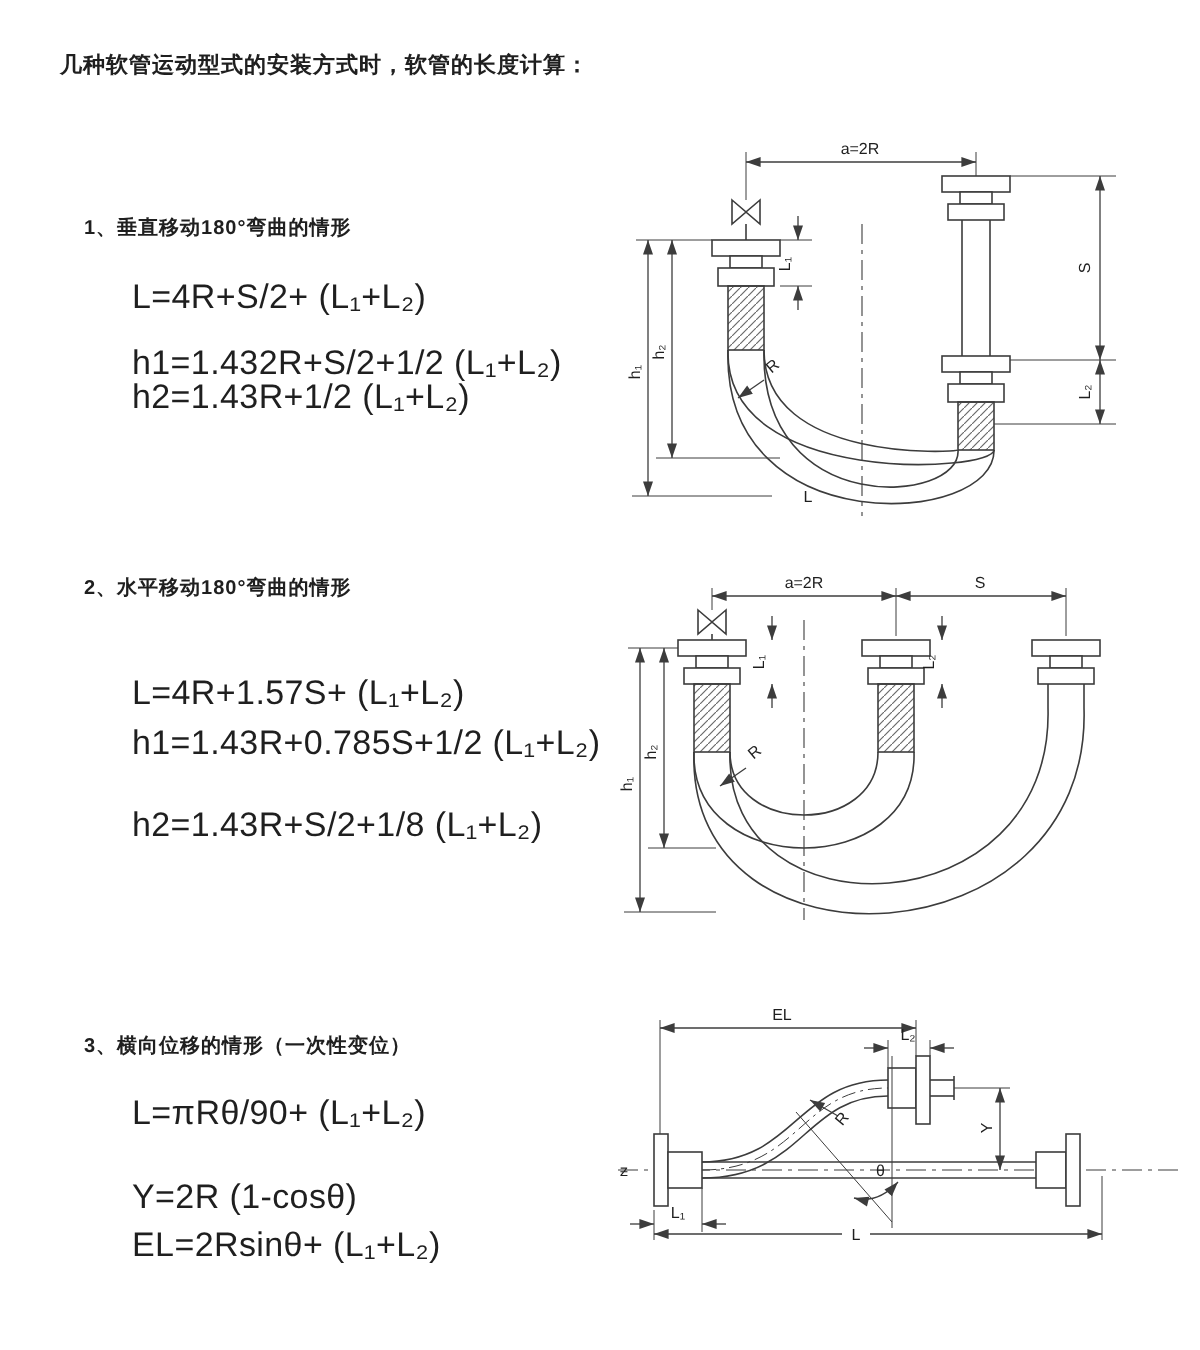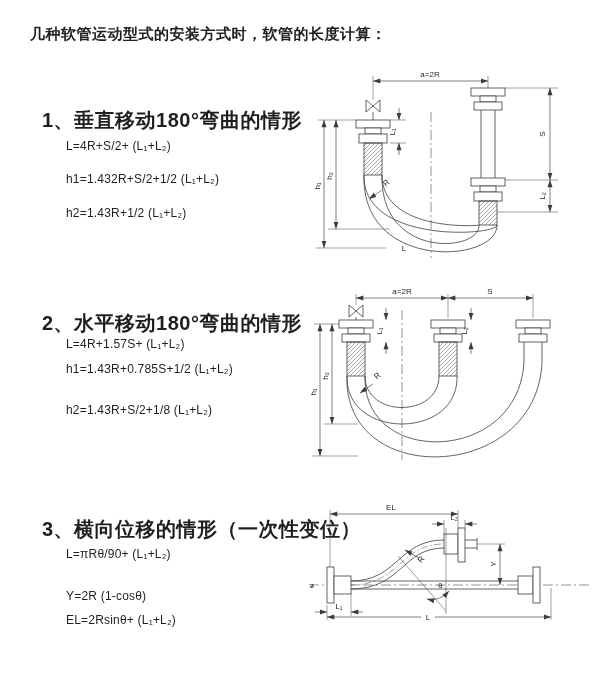--- a/index.html
+++ b/index.html
@@ -1,41 +1,41 @@
 <!DOCTYPE html>
 <html><head>
 <meta charset="utf-8">
 <style>
   html,body{margin:0;padding:0}
   body{width:600px;height:675px;position:relative;background:#ffffff;overflow:hidden;
        font-family:"Liberation Sans","DejaVu Sans",sans-serif;color:#1f1f1f}
-  .title{position:absolute;left:30px;top:25px;font-size:15px;font-weight:700;letter-spacing:.5px}
-  .sec-heading{position:absolute;left:42px;font-size:20px;font-weight:700;letter-spacing:.5px}
-  .formula{position:absolute;left:66px;font-size:12px;letter-spacing:.2px;white-space:pre}
+  .title{position:absolute;left:30px;top:25px;font-size:11px;font-weight:700;letter-spacing:.5px}
+  .sec-heading{position:absolute;left:42px;font-size:10px;font-weight:700;letter-spacing:.5px}
+  .formula{position:absolute;left:66px;font-size:17px;letter-spacing:.2px;white-space:pre}
   svg.fig{position:absolute}
   svg .ln{stroke:#3c3c3c;stroke-width:.8;fill:none}
   svg .fit rect{stroke:#3c3c3c;stroke-width:.8;fill:#ffffff}
   svg .fit rect.hose{fill:url(#hp1)}
   svg .fit rect.hose2{fill:url(#hp2)}
   svg .fit line{stroke:#3c3c3c;stroke-width:.8}
   svg .dim line{stroke:#3c3c3c;stroke-width:.65}
   svg line.thin{stroke-width:.5}
   svg .cl{stroke:#3c3c3c;stroke-width:.55;fill:none;stroke-dasharray:10 3 2 3}
   svg .cls{stroke:#3c3c3c;stroke-width:.5;fill:none;stroke-dasharray:7 2.5 1.5 2.5}
   svg text{fill:#1f1f1f;font-size:8px;font-family:"Liberation Sans","DejaVu Sans",sans-serif}
 </style>
 </head>
 <body>
 
 <div class="title">几种软管运动型式的安装方式时，软管的长度计算：</div>
 
 <div class="sec-heading" style="top:107px">1、垂直移动180°弯曲的情形</div>
 <div class="formula" style="top:139px">L=4R+S/2+ (L₁+L₂)</div>
 <div class="formula" style="top:172px">h1=1.432R+S/2+1/2 (L₁+L₂)</div>
-<div class="formula" style="top:206px">h2=1.43R+1/2 (L₁+L₂)</div>
+<div class="formula" style="top:189px">h2=1.43R+1/2 (L₁+L₂)</div>
 
 <svg class="fig" style="left:298px;top:64px" width="292" height="198" viewBox="0 0 292 198">
   <defs>
     <pattern id="hp1" width="4" height="4" patternUnits="userSpaceOnUse">
       <path d="M0,4 L4,0" stroke="#6a6a6a" stroke-width="0.6"></path>
     </pattern>
     <marker id="m1" viewBox="0 0 8 6" markerWidth="8" markerHeight="6" refX="7.5" refY="3" orient="auto-start-reverse" markerUnits="userSpaceOnUse">
       <path d="M0.2,0.5 L7.5,3 L0.2,5.5 Z" fill="#3c3c3c"></path>
     </marker>
   </defs>
@@ -99,21 +99,21 @@
   <text x="132" y="13" text-anchor="middle">a=2R</text>
   <text transform="rotate(-90 247 70)" x="247" y="70" text-anchor="middle">S</text>
   <text transform="rotate(-90 247 132)" x="247" y="132" text-anchor="middle" font-size="7">L₂</text>
   <text transform="rotate(-90 97 68)" x="97" y="68" text-anchor="middle" font-size="7">L₁</text>
   <text transform="rotate(-90 34 112)" x="34" y="112" text-anchor="middle" font-size="7.5">h₂</text>
   <text transform="rotate(-90 22 122)" x="22" y="122" text-anchor="middle" font-size="7.5">h₁</text>
   <text transform="rotate(-40 90 121)" x="90" y="121" text-anchor="middle" font-size="9">R</text>
   <text x="106" y="187" text-anchor="middle" font-size="11">L</text>
 </svg>
 
-<div class="sec-heading" style="top:310px">2、水平移动180°弯曲的情形</div>
+<div class="sec-heading" style="top:287px">2、水平移动180°弯曲的情形</div>
 <div class="formula" style="top:337px">L=4R+1.57S+ (L₁+L₂)</div>
 <div class="formula" style="top:362px">h1=1.43R+0.785S+1/2 (L₁+L₂)</div>
 <div class="formula" style="top:403px">h2=1.43R+S/2+1/8 (L₁+L₂)</div>
 
 <svg class="fig" style="left:298px;top:284px" width="292" height="180" viewBox="0 0 292 180">
   <defs>
     <pattern id="hp2" width="4" height="4" patternUnits="userSpaceOnUse">
       <path d="M0,4 L4,0" stroke="#6a6a6a" stroke-width="0.6"></path>
     </pattern>
     <marker id="m2" viewBox="0 0 8 6" markerWidth="8" markerHeight="6" refX="7.5" refY="3" orient="auto-start-reverse" markerUnits="userSpaceOnUse">

